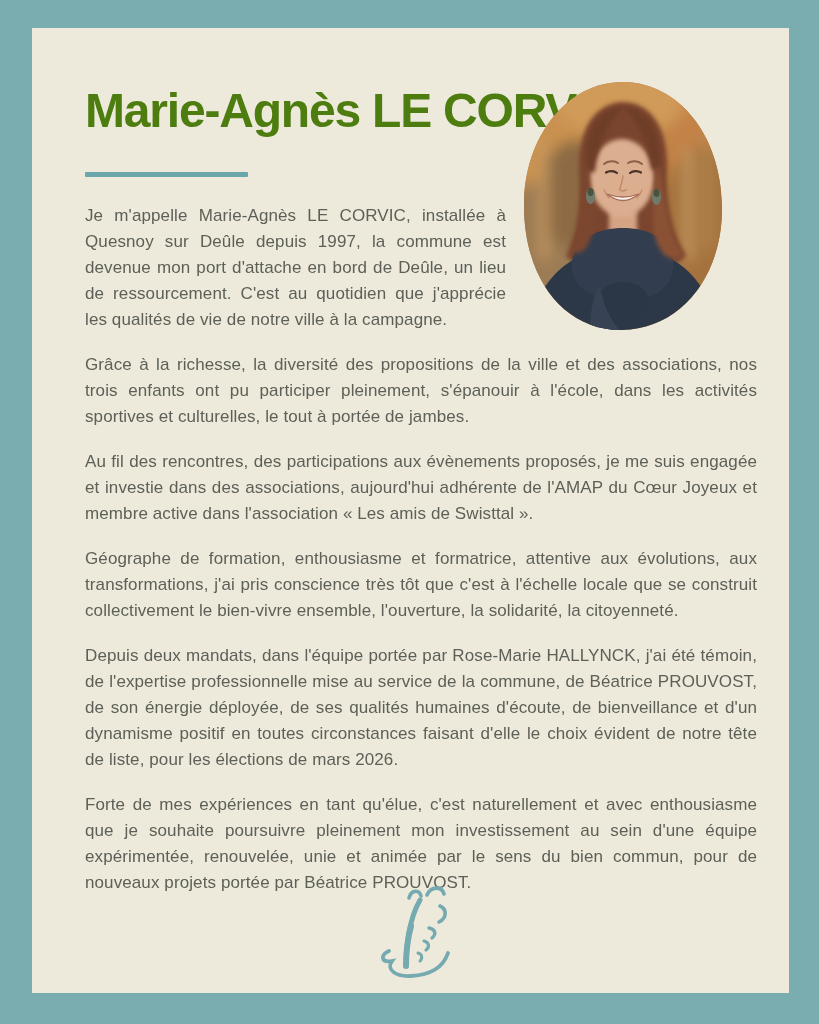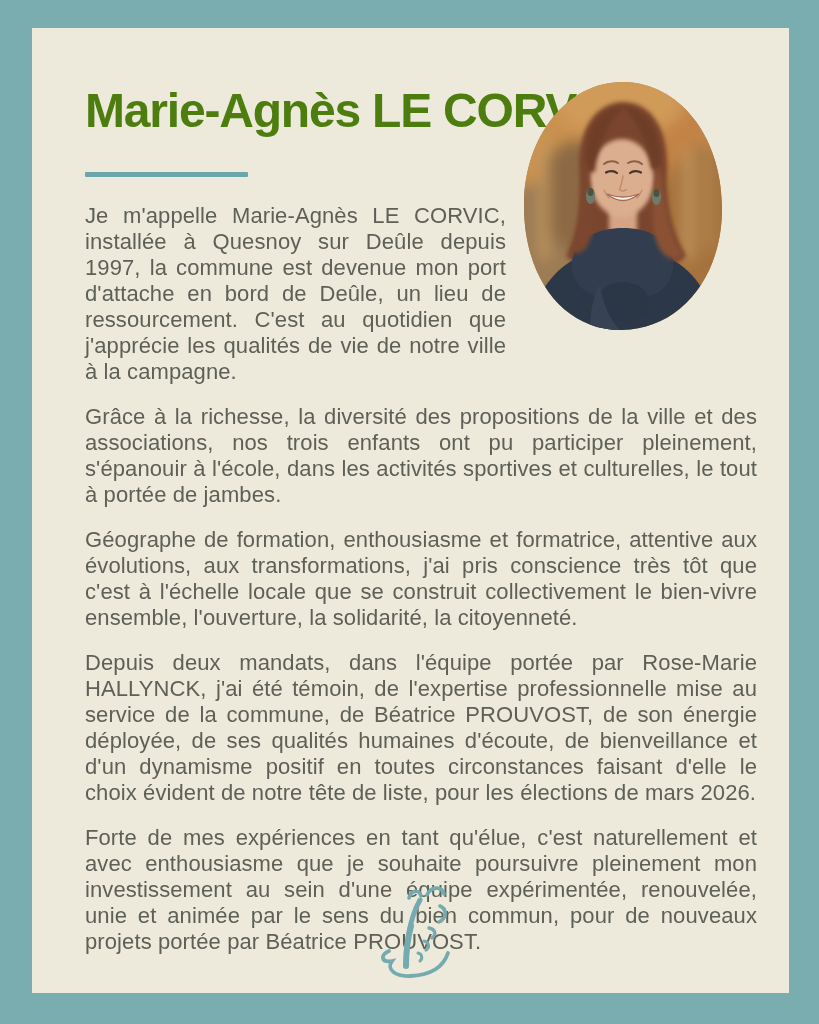--- a/index.html
+++ b/index.html
@@ -41,21 +41,21 @@
     position: absolute;
     left: 488px; top: 52px;
     width: 206px; height: 252px;
   }
   .portrait svg { display: block; width: 100%; height: 100%; }
   .bio {
     position: absolute;
     left: 53px; top: 175px;
     width: 672px;
     color: #5e6057;
-    font-size: 22px;
+    font-size: 17px;
     line-height: 26px;
     text-align: justify;
     letter-spacing: 0.1px;
   }
   .bio p { margin-bottom: 19px; }
   .bio p.narrow { width: 421px; }
   .logo {
     position: absolute;
     left: 341px; top: 853px;
     width: 100px; height: 110px;
@@ -133,20 +133,21 @@
           <ellipse cx="70.5" cy="112" rx="3" ry="4" fill="#49543f"></ellipse>
           <ellipse cx="136.5" cy="117" rx="4.5" ry="8" fill="#6f7a6a"></ellipse>
           <ellipse cx="136.5" cy="113" rx="3" ry="4" fill="#49543f"></ellipse>
         </g>
       </svg>
     </div>
 
     <div class="bio">
       <p class="narrow">Je m'appelle Marie-Agnès LE CORVIC, installée à Quesnoy sur Deûle depuis 1997, la commune est devenue mon port d'attache en bord de Deûle, un lieu de ressourcement. C'est au quotidien que j'apprécie les qualités de vie de notre ville à la campagne.</p>
       <p>Grâce à la richesse, la diversité des propositions de la ville et des associations, nos trois enfants ont pu participer pleinement, s'épanouir à l'école, dans les activités sportives et culturelles, le tout à portée de jambes.</p>
+      <p>Au fil des rencontres, des participations aux évènements proposés, je me suis engagée et investie dans des associations, aujourd'hui adhérente de l'AMAP du Cœur Joyeux et membre active dans l'association « Les amis de Swisttal ».</p>
       <p>Géographe de formation, enthousiasme et formatrice, attentive aux évolutions, aux transformations, j'ai pris conscience très tôt que c'est à l'échelle locale que se construit collectivement le bien-vivre ensemble, l'ouverture, la solidarité, la citoyenneté.</p>
       <p>Depuis deux mandats, dans l'équipe portée par Rose-Marie HALLYNCK, j'ai été témoin, de l'expertise professionnelle mise au service de la commune, de Béatrice PROUVOST, de son énergie déployée, de ses qualités humaines d'écoute, de bienveillance et d'un dynamisme positif en toutes circonstances faisant d'elle le choix évident de notre tête de liste, pour les élections de mars 2026.</p>
       <p>Forte de mes expériences en tant qu'élue, c'est naturellement et avec enthousiasme que je souhaite poursuivre pleinement mon investissement au sein d'une équipe expérimentée, renouvelée, unie et animée par le sens du bien commun, pour de nouveaux projets portée par Béatrice PROUVOST.</p>
     </div>
 
     <div class="logo">
       <svg viewBox="0 0 100 110">
         <g stroke="#74aab0" fill="none" stroke-linecap="round">
 
           <path d="M33 85 C33 66 36 38 47 19" stroke-width="5"></path>

